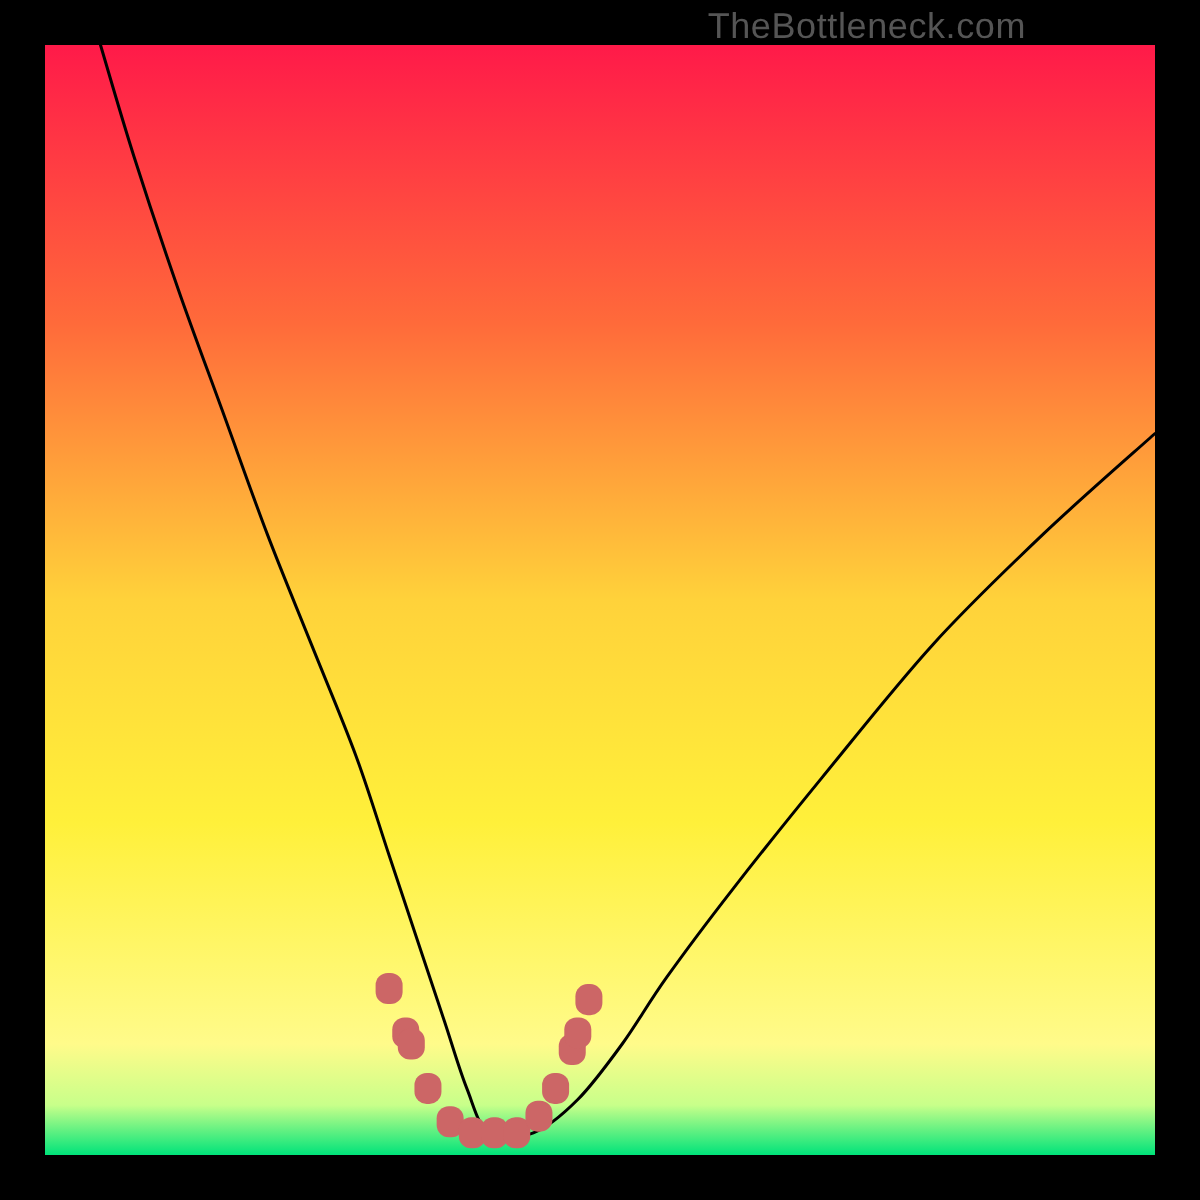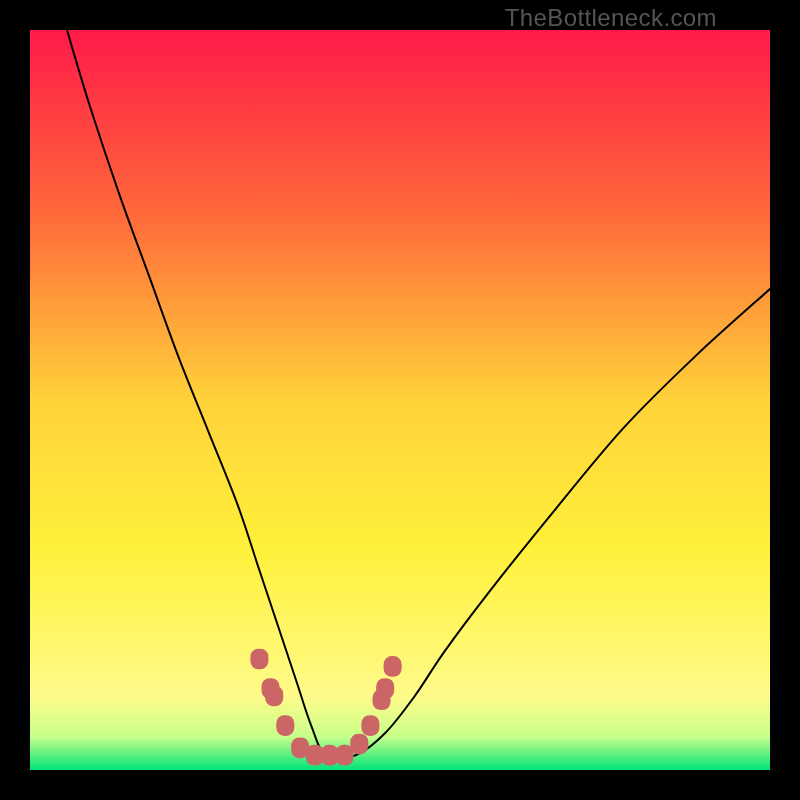--- a/index.html
+++ b/index.html
@@ -8,21 +8,20 @@
     width: 800px;
     height: 800px;
     background: #000;
     font-family: Arial, Helvetica, sans-serif;
     overflow: hidden;
   }
   .frame {
     position: relative;
     width: 696px;
     height: 800px;
-    padding-left: 33px;
   }
   .watermark {
     position: absolute;
     top: 4px;
     right: 12px;
     color: #555;
     font-size: 24px;
     font-weight: 500;
     letter-spacing: 0.4px;
     z-index: 3;

